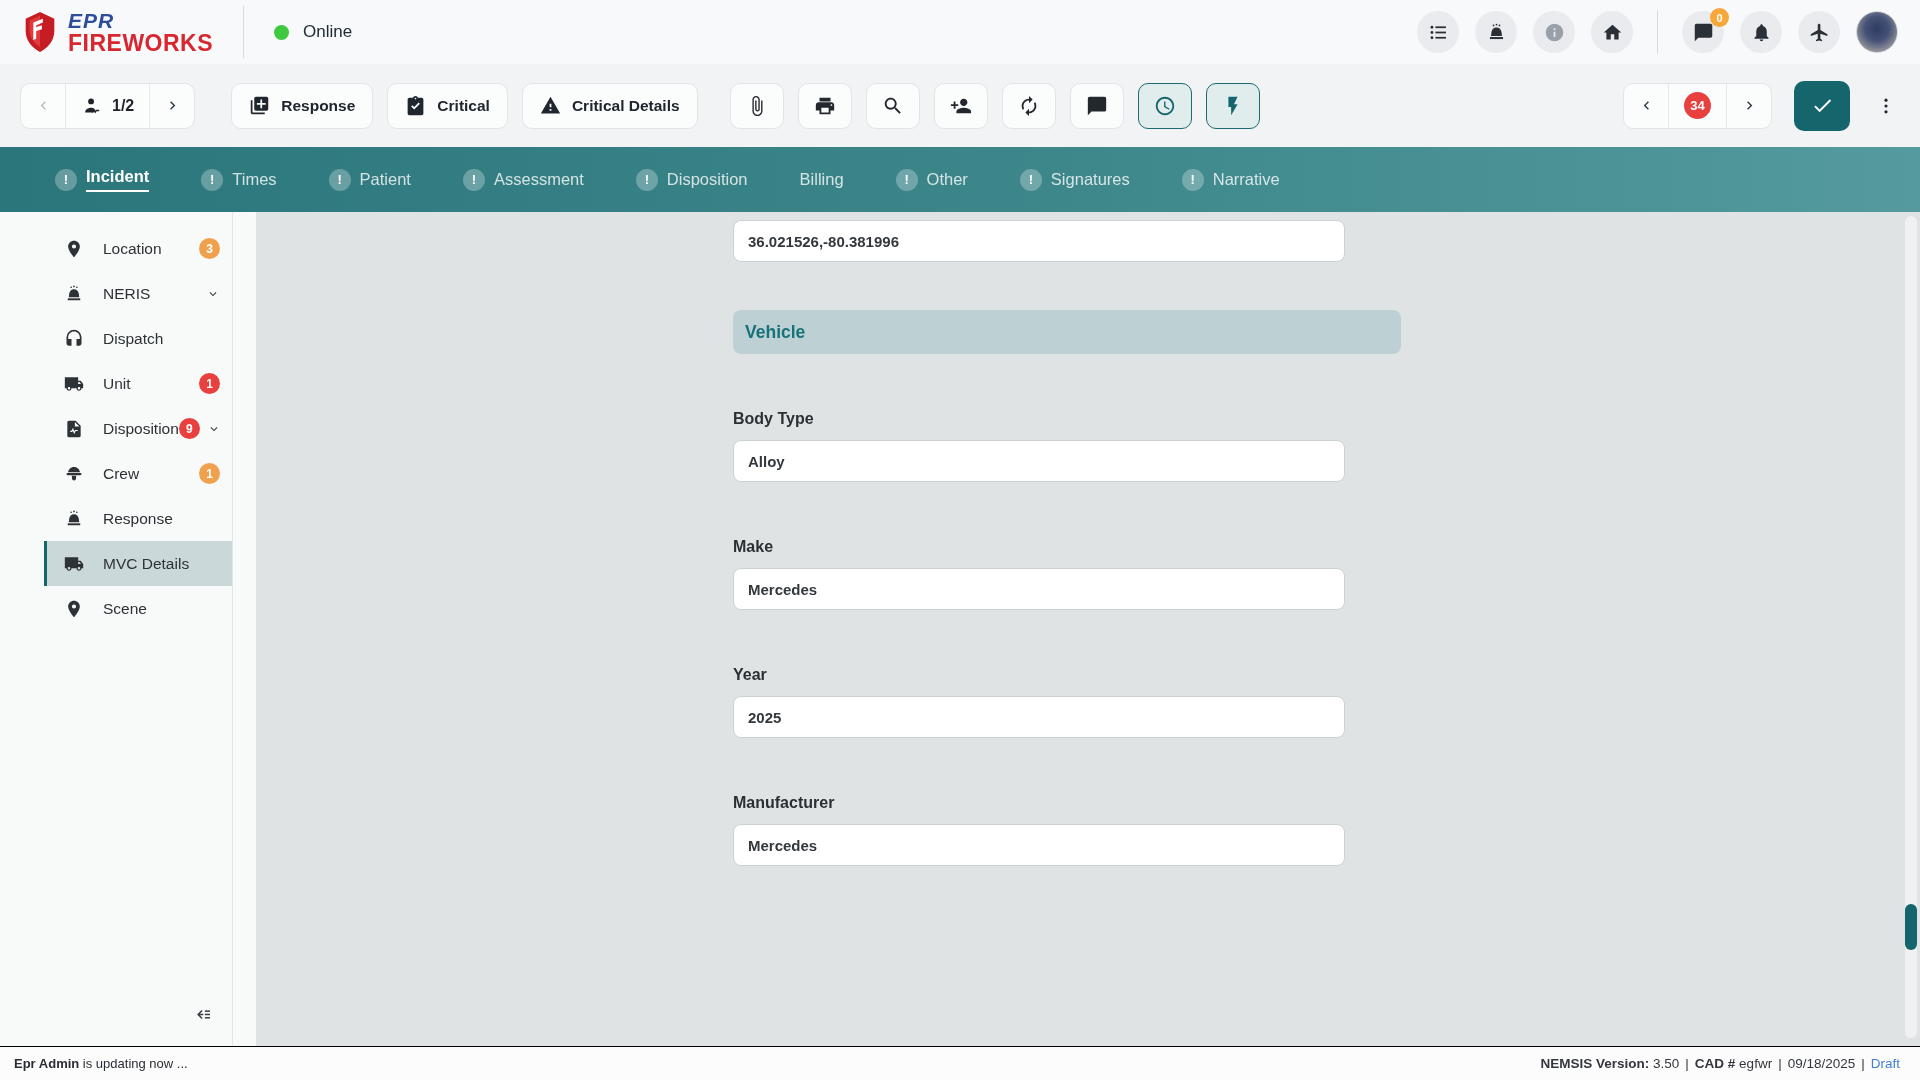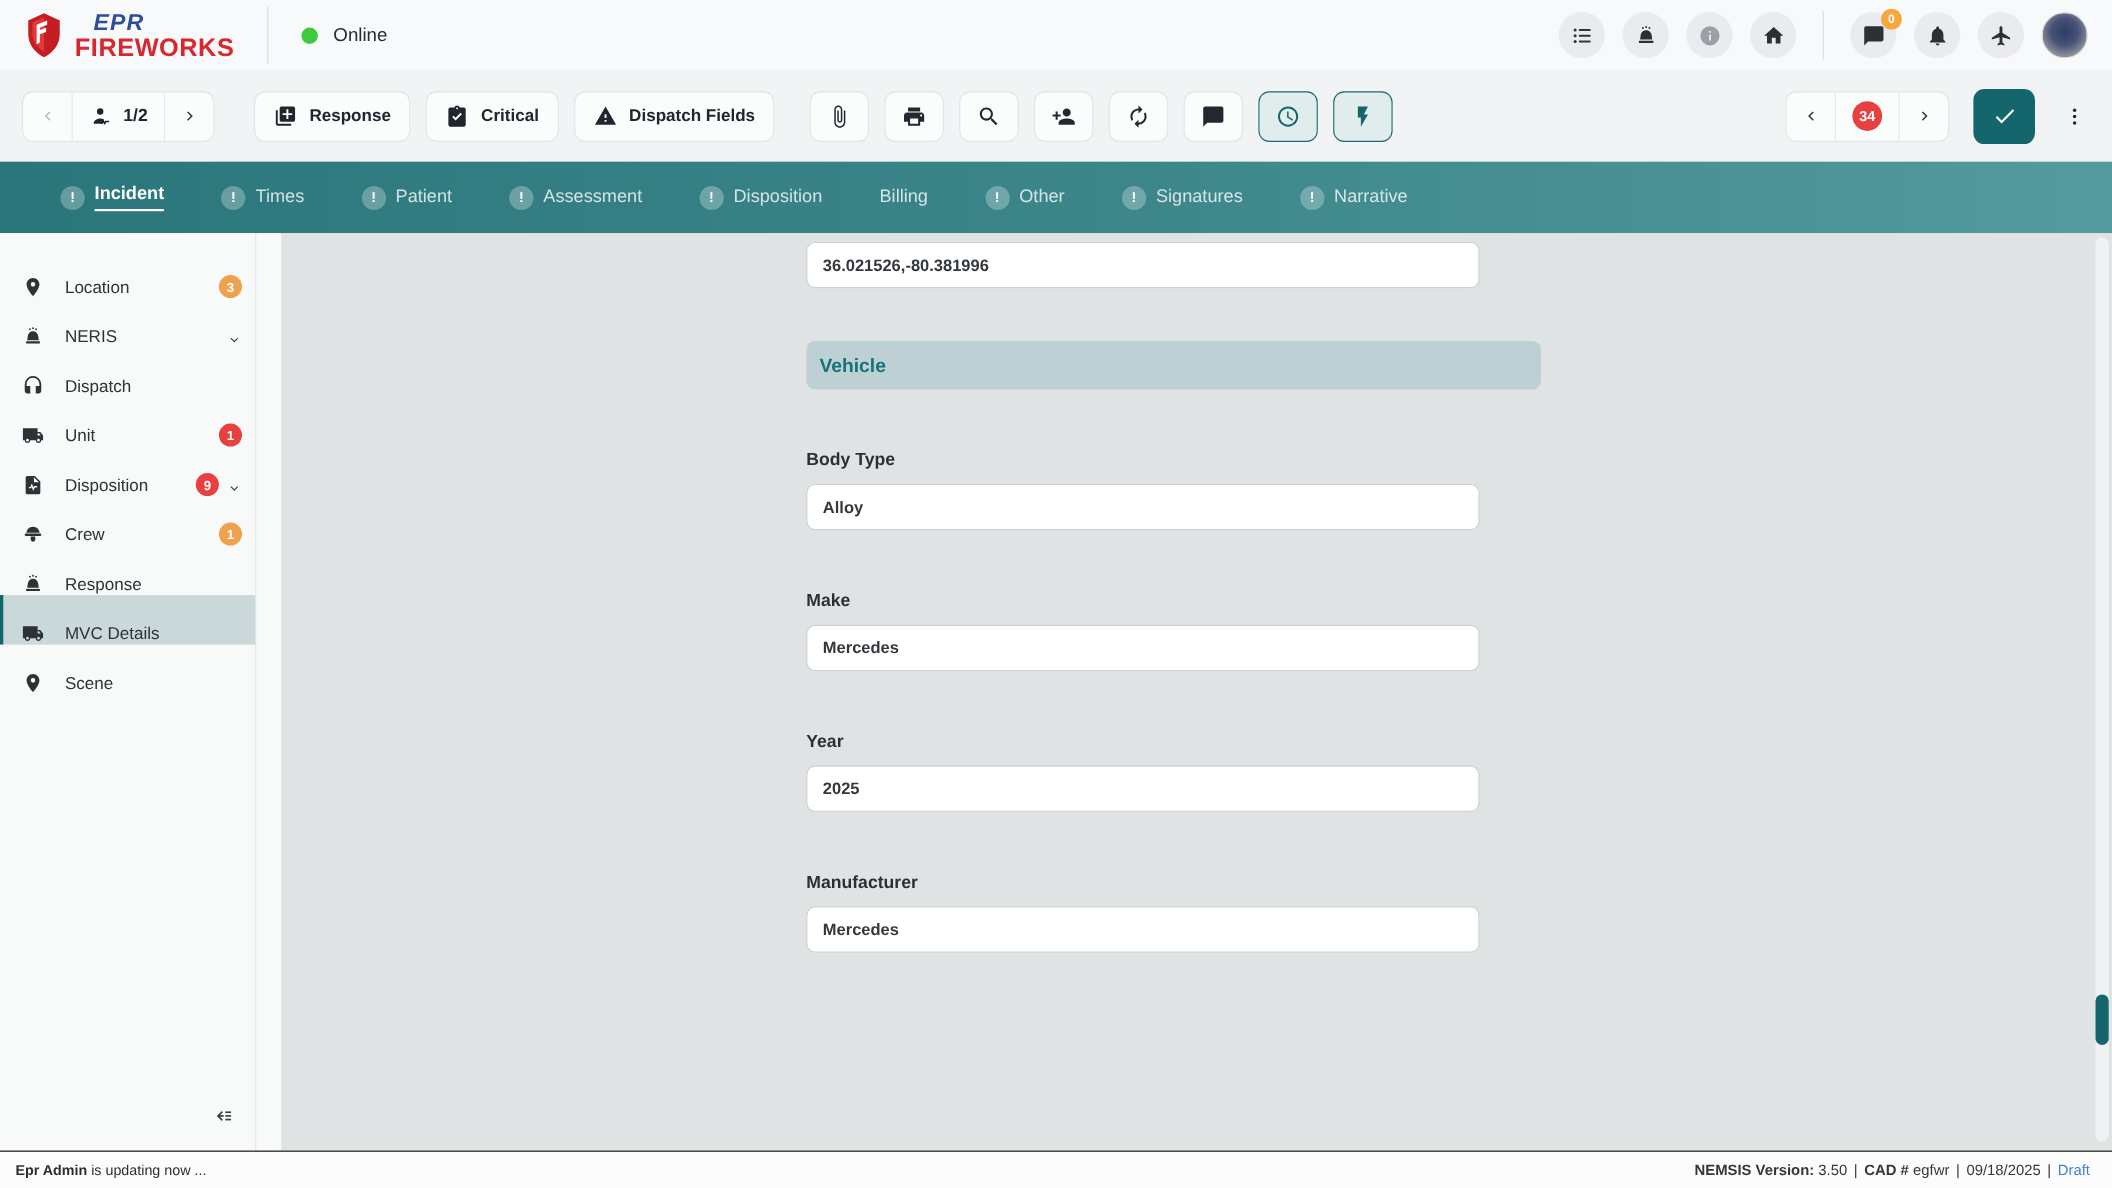--- a/index.html
+++ b/index.html
@@ -6,21 +6,21 @@
   html,body { width:1920px; height:1080px; overflow:hidden; }
   body { font-family:"Liberation Sans", sans-serif; background:#e0e3e4; position:relative; }
   svg { display:block; }
 
   
   .app-header { position:absolute; top:0; left:0; right:0; height:64px; background:#f8f9fb;
     display:flex; align-items:center; padding:0 22px; }
   .logo { display:flex; align-items:center; gap:10px; }
   .logo-shield { width:36px; height:42px; }
   .logo-text { line-height:1; }
-  .logo-line1 { font-style:italic; font-weight:800; font-size:21px; color:#2e4d9b; letter-spacing:1px; display:block;margin-left:17px; }
+  .logo-line1 { font-style:italic; font-weight:800; font-size:21px; color:#2e4d9b; letter-spacing:1px; display:block; }
   .logo-line2 { font-weight:800; font-size:23px; color:#d7282f; letter-spacing:.5px; display:block; margin-top:1px; }
   .hdr-divider { width:1px; height:52px; background:#d9dbdf; margin:0 30px; }
   .online { display:flex; align-items:center; gap:14px; }
   .online-dot { width:15px; height:15px; border-radius:50%; background:#3ec93f; }
   .online-label { font-size:17px; color:#232c35; }
   .hdr-spacer { flex:1; }
   .hdr-icons { display:flex; align-items:center; gap:16px; }
   .hicon { width:42px; height:42px; border-radius:50%; background:#e9ebee; color:#2b2f36;
     display:flex; align-items:center; justify-content:center; position:relative; cursor:pointer; }
   .hicon svg { width:21px; height:21px; fill:currentColor; }
@@ -67,21 +67,21 @@
     display:flex; align-items:center; padding-left:55px; gap:52px; }
   .tab { display:flex; align-items:center; gap:9px; font-size:16.5px; color:rgba(255,255,255,.78); cursor:pointer; }
   .alert-ico { width:22px; height:22px; border-radius:50%; background:rgba(255,255,255,.28);
     color:#fff; font-size:13px; font-weight:800; display:flex; align-items:center; justify-content:center; }
   .tab.active { color:#fff; }
   .tab.active .tab-lbl { border-bottom:2px solid #fff; padding-bottom:4px; font-weight:600; }
 
   
   .sidebar { position:absolute; top:212px; left:0; width:256px; bottom:34px; background:#f8f9f9; }
   .side-nav { position:absolute; top:0; left:0; width:233px; bottom:0; border-right:1px solid #e3e5e6; padding-top:14px; }
-  .side-item { height:45px; display:flex; align-items:flex-end; padding:0 12px 0 20px; color:#2d3237; cursor:pointer; }
+  .side-item { height:45px; display:flex; align-items:center; padding:0 12px 0 20px; color:#2d3237; cursor:pointer;margin-left:44px; }
   .side-item svg { width:20px; height:20px; fill:#2d3237; flex:none; }
   .side-lbl { margin-left:19px; font-size:15.5px; flex:1; }
   .sbadge { width:21px; height:21px; border-radius:50%; color:#fff; font-size:12px; font-weight:700;
     display:flex; align-items:center; justify-content:center; flex:none; }
   .sbadge.orange { background:#f0a14e; }
   .sbadge.red { background:#e8403e; }
   .schev { margin-left:7px; color:#3c4146; flex:none; }
   .schev svg { width:14px; height:14px; fill:currentColor; }
   .side-item.active { background:#cbd8da; box-shadow:inset 3px 0 0 #15656d; }
   .collapse-btn { position:absolute; bottom:22px; right:44px; color:#3a3f44; cursor:pointer; }
@@ -315,21 +315,21 @@
   <div class="tb-btn">
     <svg>
         <use href="#i-clipcheck"></use>
       </svg>
     <span>Critical</span>
   </div>
   <div class="tb-btn">
     <svg>
         <use href="#i-warning"></use>
       </svg>
-    <span>Dispatch Fields</span>
+    <span>Critical Details</span>
   </div>
 
   <div class="tb-iconbtn first-of-group">
       <svg>
         <use href="#i-clip"></use>
       </svg>
     </div>
   <div class="tb-iconbtn">
       <svg>
         <use href="#i-print"></use>

